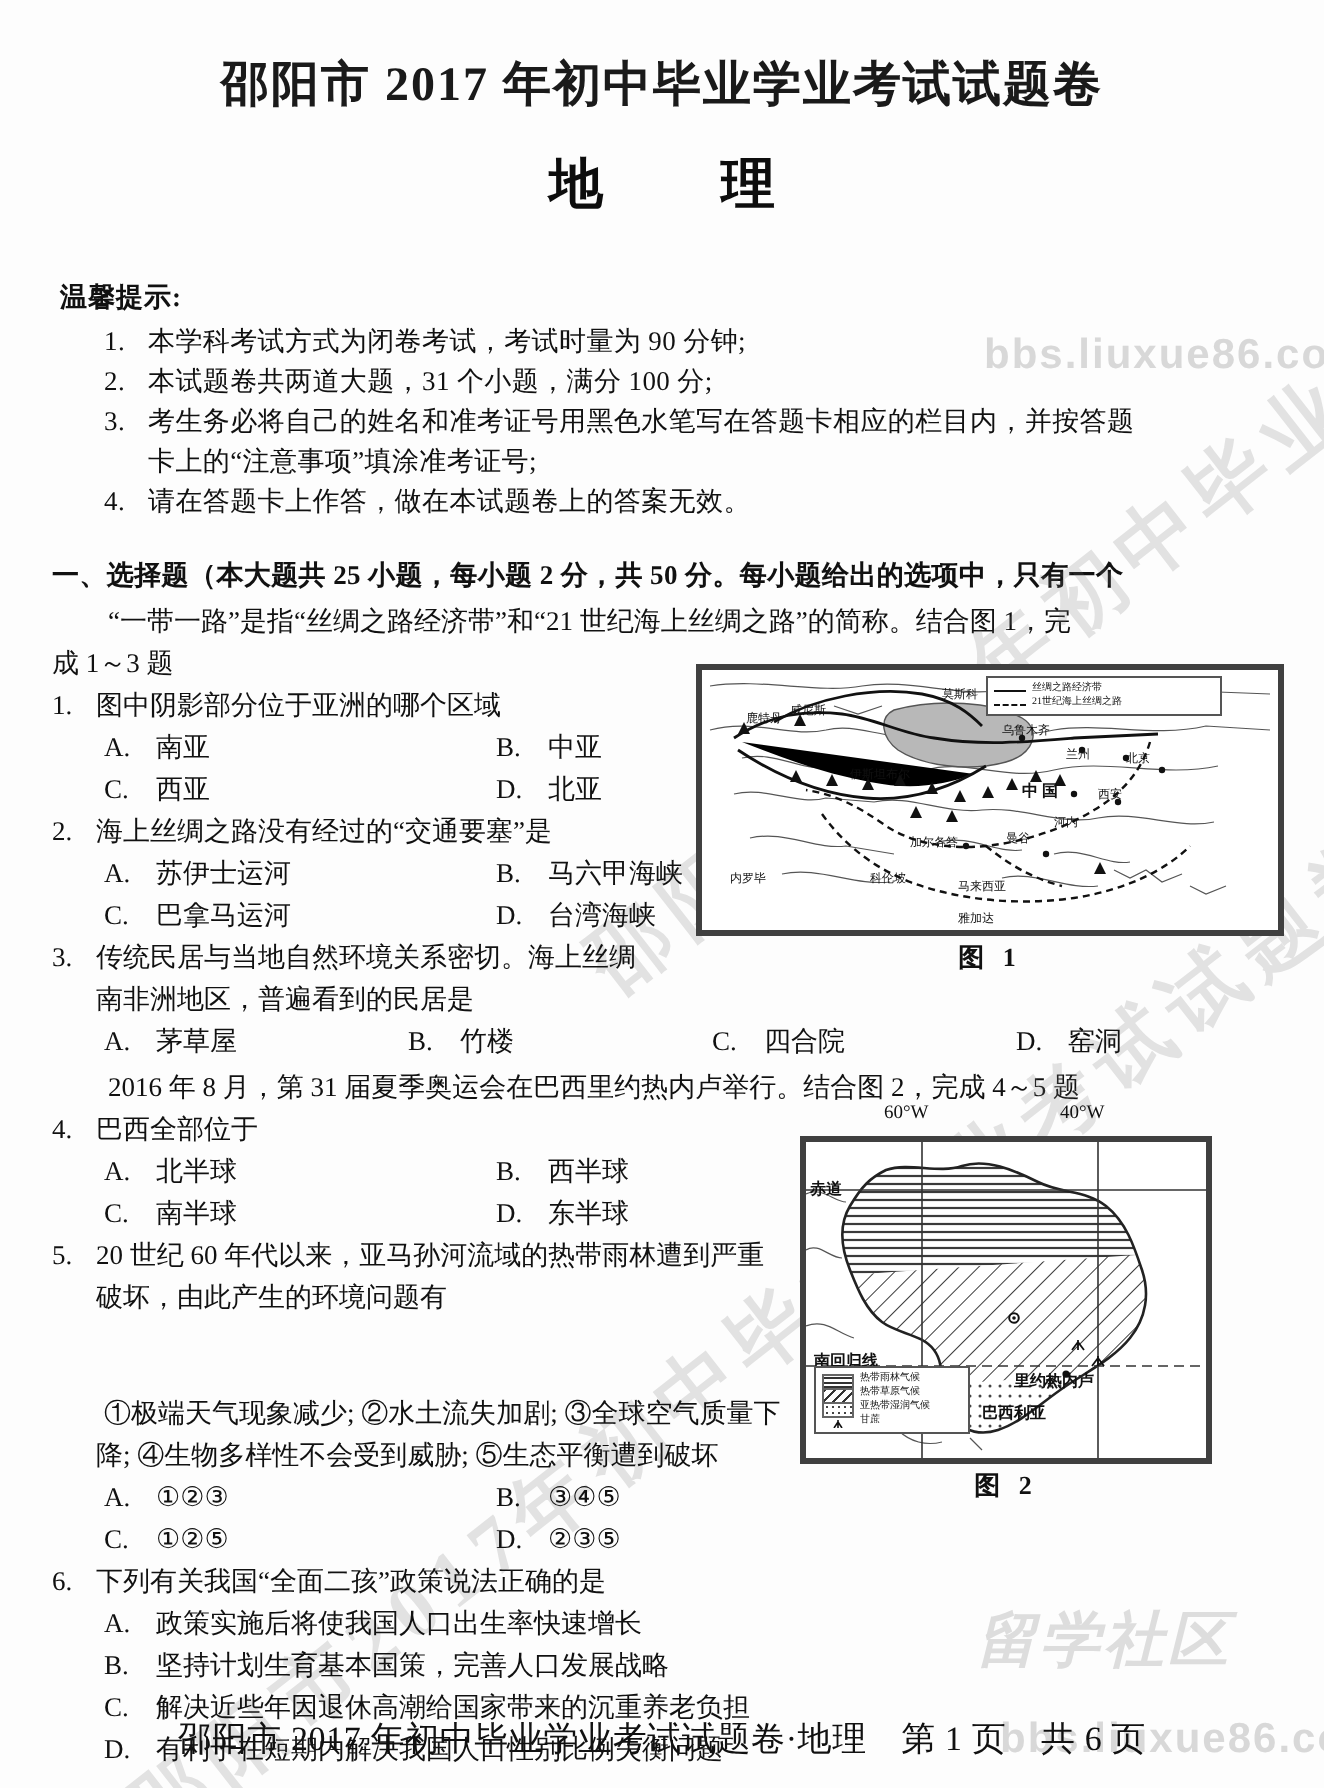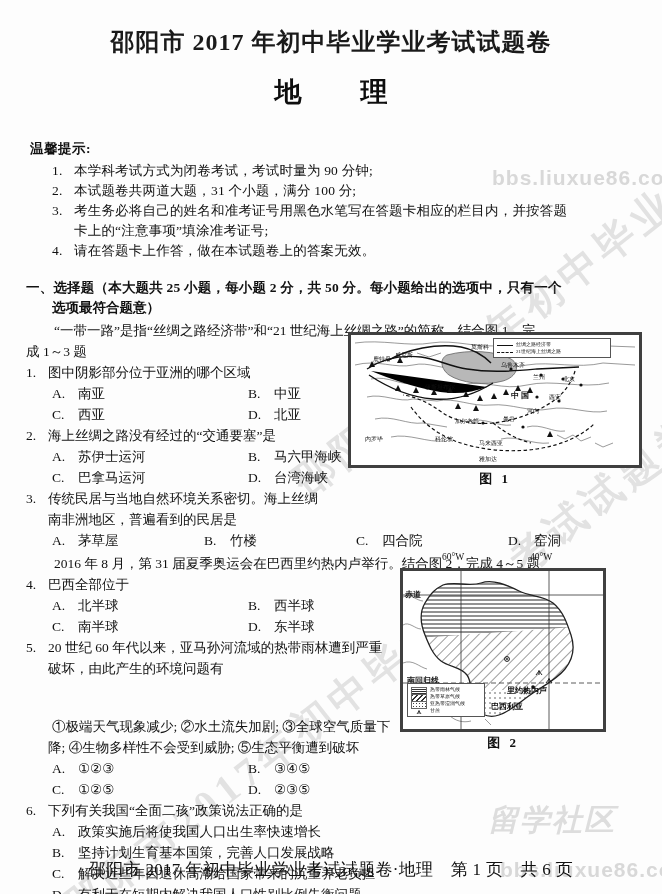--- a/index.html
+++ b/index.html
@@ -273,21 +273,20 @@
         </li>
         <li>
           <span class="notice-num">4.</span>
           <span class="notice-text">请在答题卡上作答，做在本试题卷上的答案无效。</span>
         </li>
       </ul>
     </div>
 
     <div class="section">
       <div class="section-head">一、选择题（本大题共 25 小题，每小题 2 分，共 50 分。每小题给出的选项中，只有一个</div>
-      <div class="section-head-2">选项最符合题意）</div>
 
       <div class="stem-intro">“一带一路”是指“丝绸之路经济带”和“21 世纪海上丝绸之路”的简称。结合图 1，完</div>
       <div class="stem-intro-cont">成 1～3 题</div>
 
       <div class="q">
         <div class="q-row">
           <span class="q-num">1.</span>
           <span class="q-text">图中阴影部分位于亚洲的哪个区域</span>
         </div>
         <div class="opts narrow">

